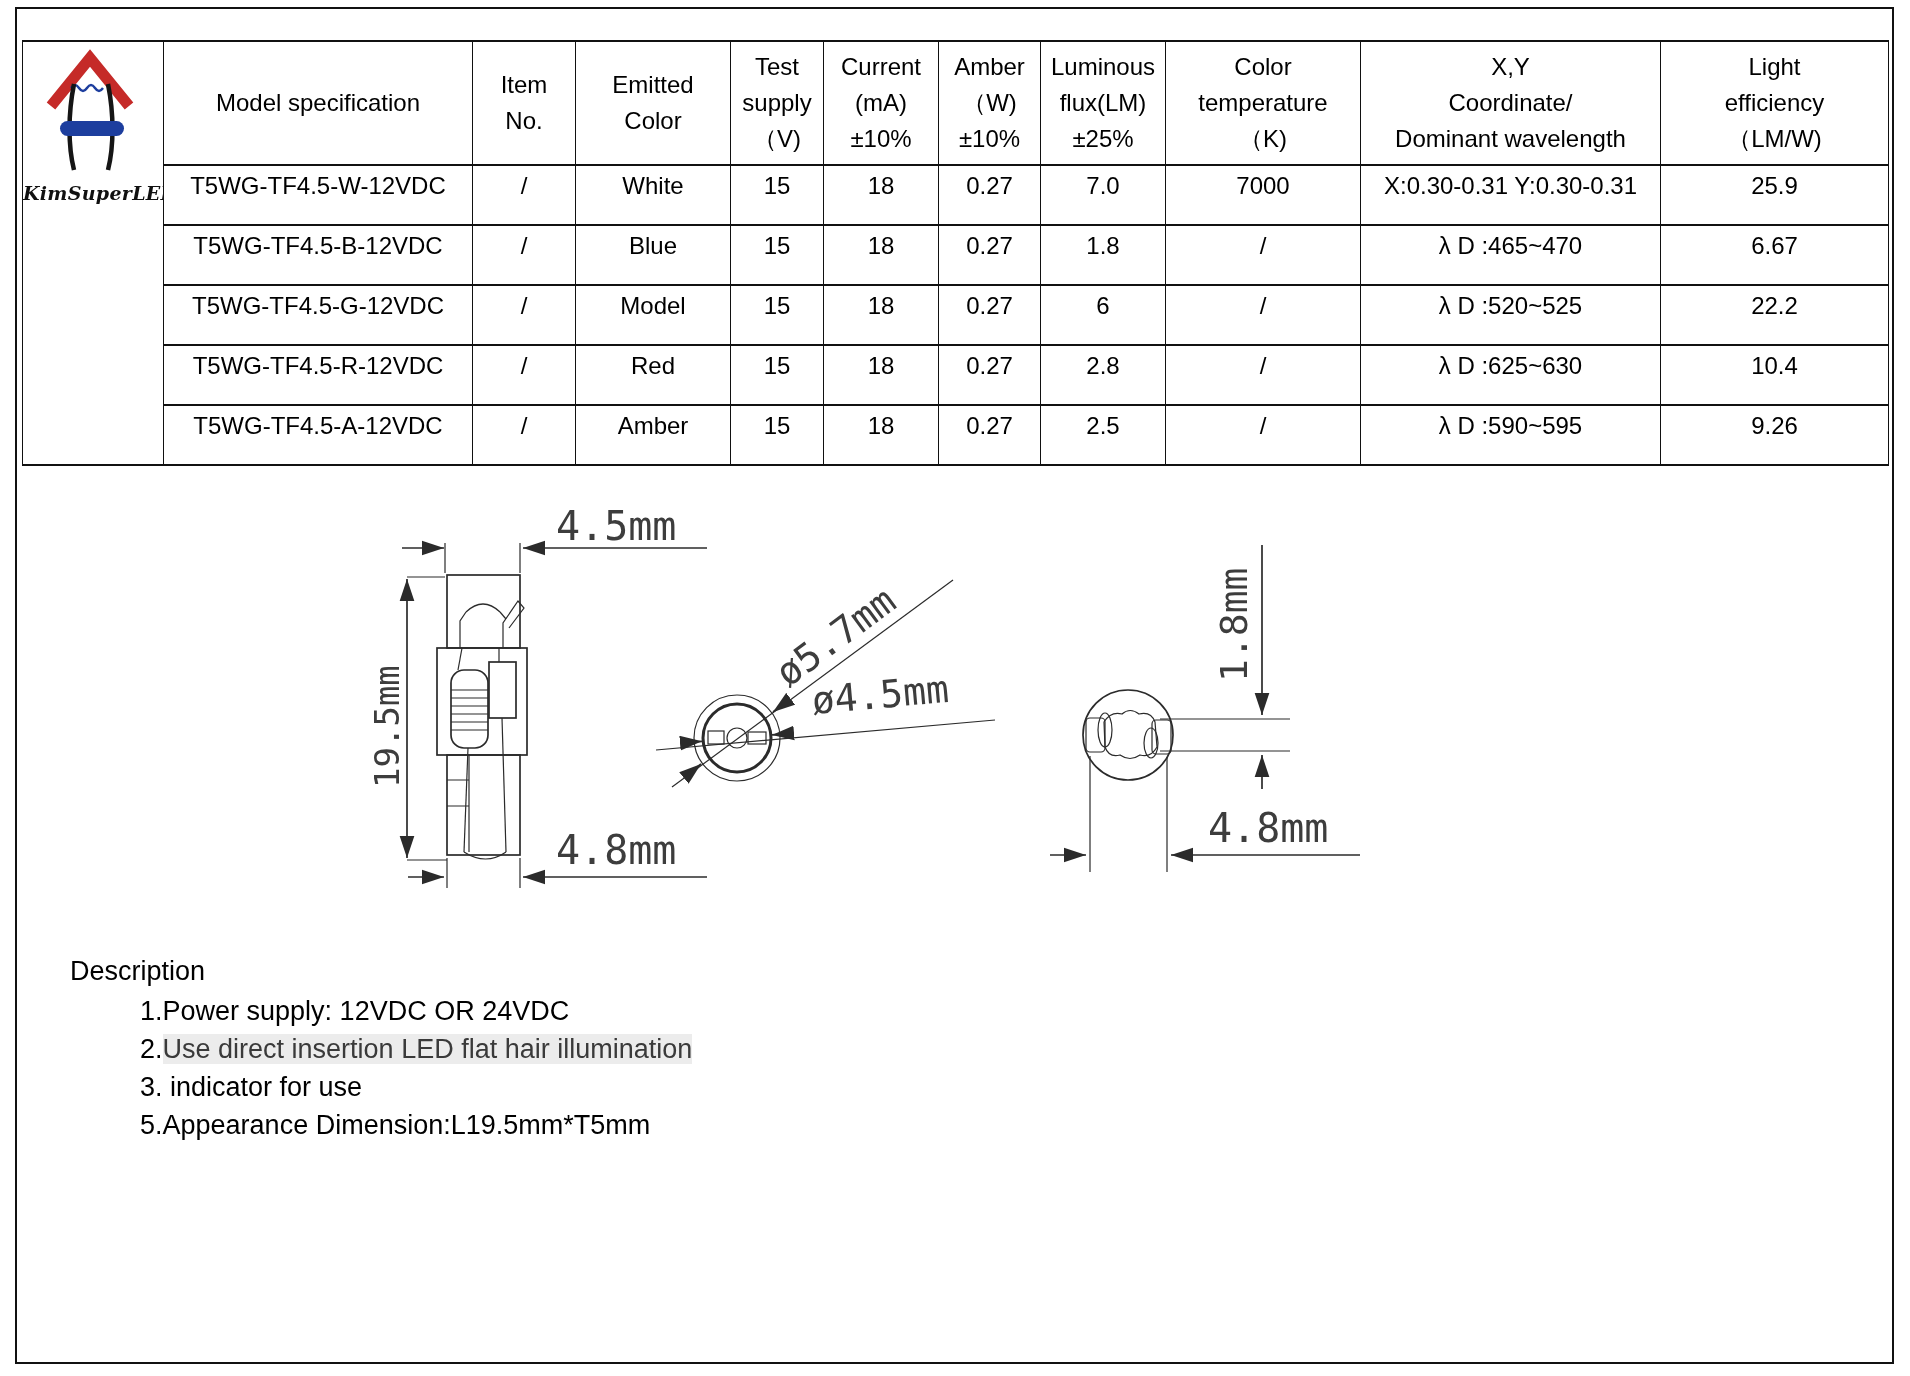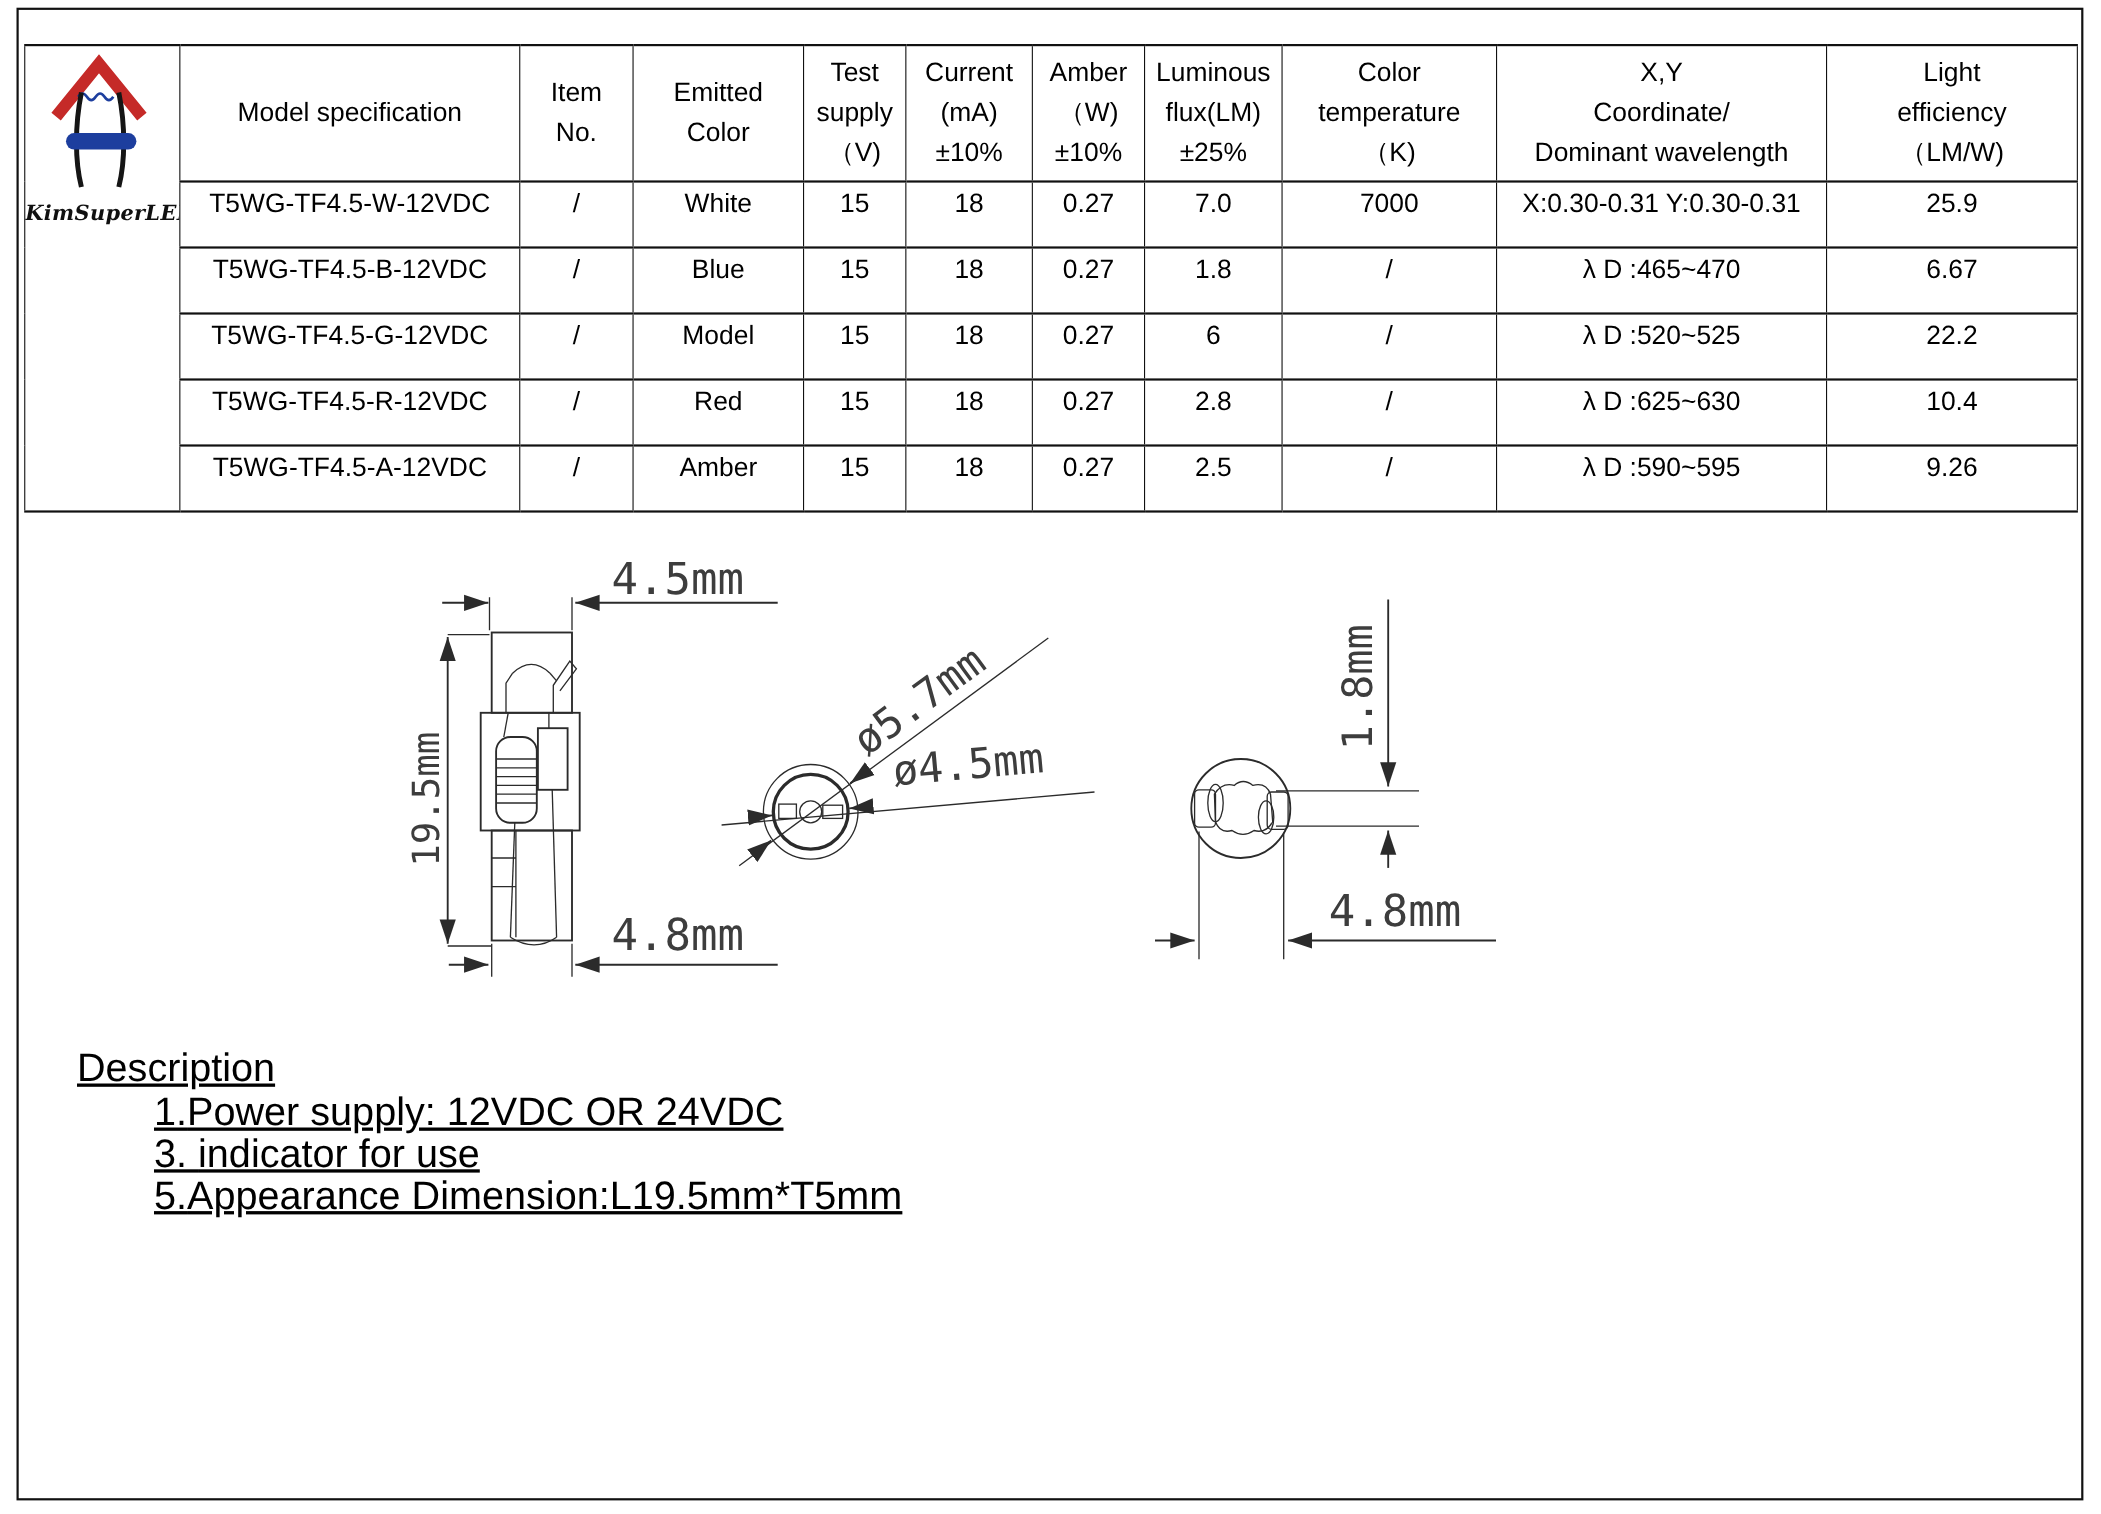--- a/index.html
+++ b/index.html
@@ -18,21 +18,21 @@
   td.logo-cell{vertical-align:top;padding-top:14px;}
   .brand-text{font-family:"DejaVu Serif",serif;font-style:italic;font-weight:bold;
         font-size:19px;letter-spacing:.3px;margin-top:2px;color:#101010;}
   
   svg.draw{position:absolute;left:0;top:0;pointer-events:none;}
   svg.draw .ln{stroke:#2b2b2b;stroke-width:1.7;fill:none;}
   svg.draw .ln2{stroke:#2b2b2b;stroke-width:3;fill:none;}
   svg.draw .thin{stroke:#2b2b2b;stroke-width:1.2;fill:none;}
   svg.draw text.dim{fill:#3d3d3d;font-family:"DejaVu Sans Mono",monospace;}
   
-  .description{position:absolute;left:70px;top:952px;font-size:36px;line-height:38px;text-decoration:underline;}
+  .description{position:absolute;left:70px;top:952px;font-size:27px;line-height:38px;}
   .desc-title{margin:0 0 2px 0;}
   .desc-line{margin-left:70px;}
   .hl{background:#ececec;color:#3a3a3a;}
 </style>
 </head>
 <body>
 
 <div class="page">
   <div class="page-border"></div>
 
@@ -249,16 +249,17 @@
       <path class="thin" d="M1090,756 L1090,872 M1167,757 L1167,872"></path>
       <line class="ln" x1="1050" y1="855" x2="1086" y2="855" marker-end="url(#arr)"></line>
       <line class="ln" x1="1360" y1="855" x2="1171" y2="855" marker-end="url(#arr)"></line>
       <text class="dim" font-size="40" x="1208" y="842">4.8mm</text>
     </g>
   </svg>
 
   <div class="description">
     <div class="desc-title">Description</div>
     <div class="desc-line"><span>1.</span><span>Power supply: 12VDC OR 24VDC</span></div>
+    <div class="desc-line"><span>2.</span><span class="hl">Use direct insertion LED flat hair illumination</span></div>
     <div class="desc-line"><span>3. </span><span>indicator for use</span></div>
     <div class="desc-line"><span>5.</span><span>Appearance Dimension:L19.5mm*T5mm</span></div>
   </div>
 </div>
 
 </body></html>

